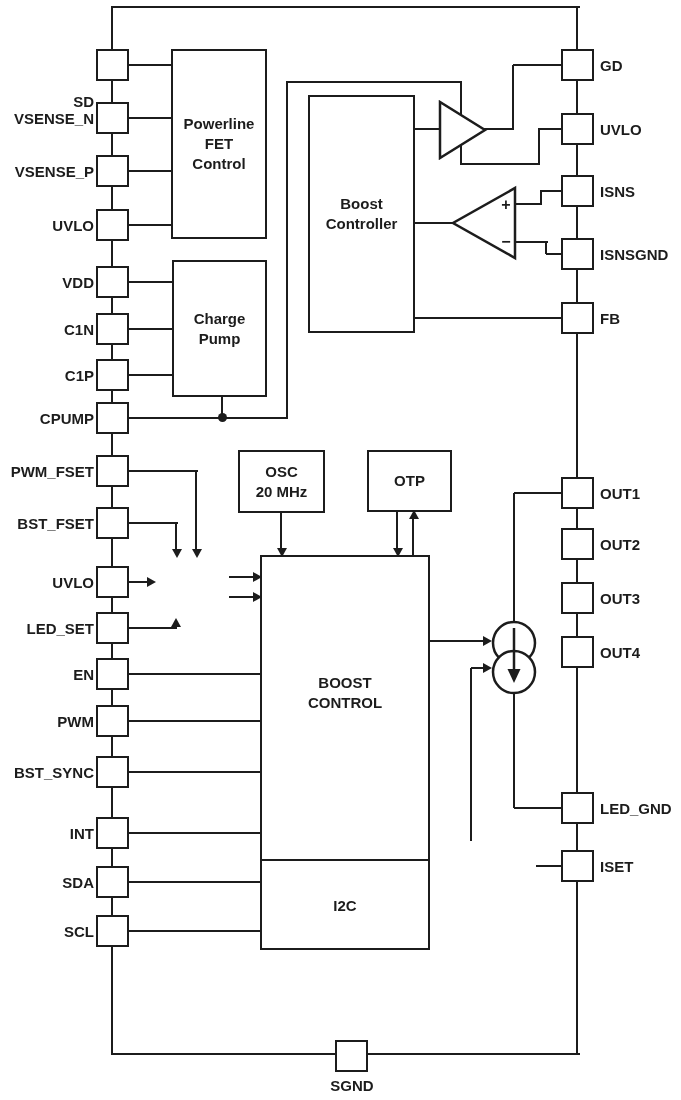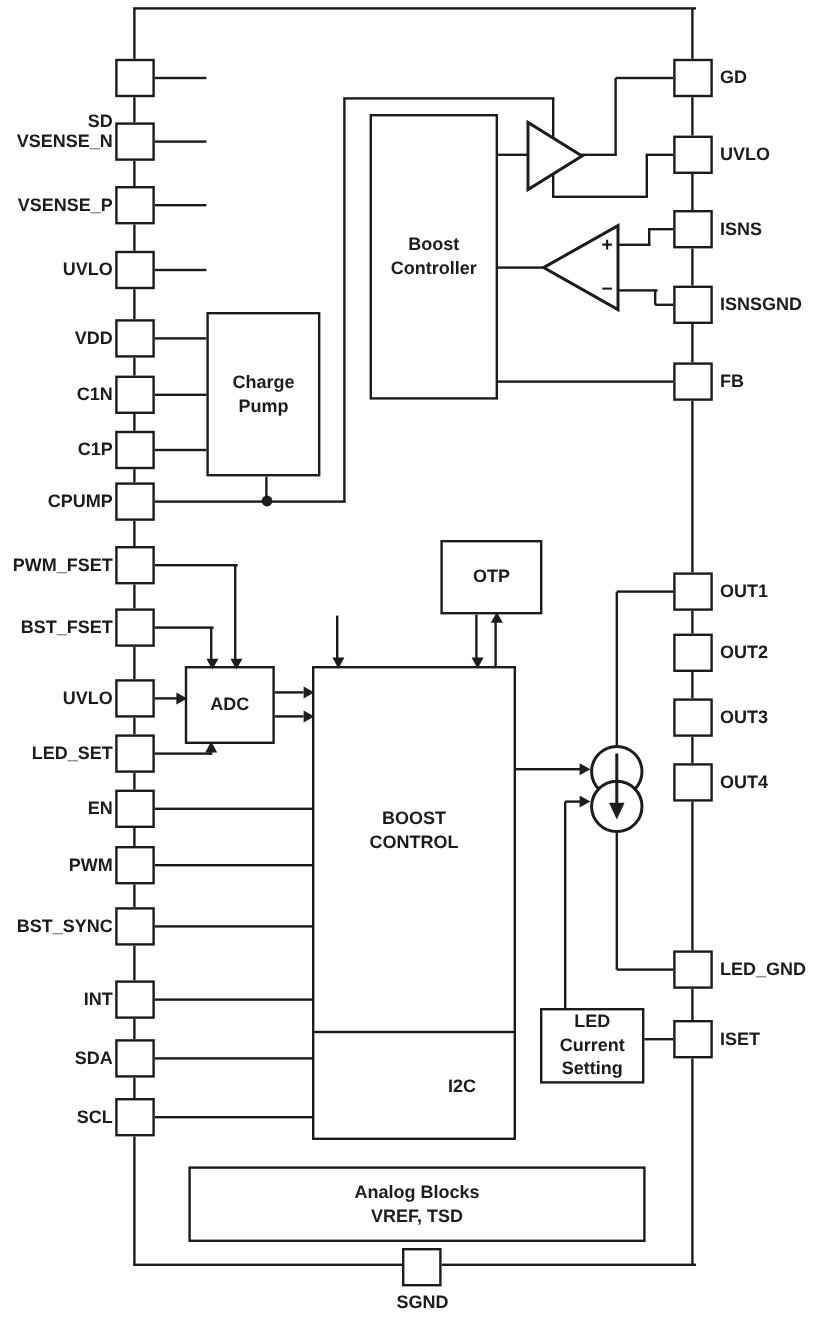--- a/index.html
+++ b/index.html
@@ -14,21 +14,21 @@
   .block{
     position:absolute;box-sizing:border-box;border:2.5px solid var(--line);background:#fff;
     display:flex;align-items:center;justify-content:center;text-align:center;
     font-size:15px;font-weight:700;line-height:1.32;white-space:pre-line;color:var(--line);
     z-index:2;
   }
   .block.bc{align-items:flex-start;}
   .block.bc > span{margin-top:116px;}
   .block-region{
     position:absolute;display:flex;align-items:center;justify-content:center;text-align:center;
-    font-size:15px;font-weight:700;color:var(--line);z-index:3;background:transparent;margin-left:40px;
+    font-size:15px;font-weight:700;color:var(--line);z-index:3;background:transparent;
   }
   .pin{
     position:absolute;box-sizing:border-box;width:33px;height:32px;
     border:2.5px solid var(--line);background:#fff;z-index:4;
   }
   .lbl{
     position:absolute;font-size:15px;font-weight:700;color:var(--line);
     white-space:nowrap;z-index:6;
   }
   .lbl.l{transform:translateY(-50%);text-align:right;}
@@ -46,49 +46,46 @@
   .ah{position:absolute;width:0;height:0;z-index:6;}
   .ah.r{border-top:5.5px solid transparent;border-bottom:5.5px solid transparent;border-left:9px solid var(--line);}
   .ah.d{border-left:5.5px solid transparent;border-right:5.5px solid transparent;border-top:9px solid var(--line);}
   .ah.u{border-left:5.5px solid transparent;border-right:5.5px solid transparent;border-bottom:9px solid var(--line);}
 </style>
 </head>
 <body>
 
 <div id="stage">
 
+  <div class="block" style="left:171px;top:49px;width:96px;height:190px">
+    <span>Powerline
+FET
+Control</span>
+  </div>
   <div class="block" style="left:172px;top:260px;width:95px;height:137px">
     <span>Charge
 Pump</span>
   </div>
   <div class="block" style="left:308px;top:95px;width:107px;height:238px">
     <span>Boost
 Controller</span>
   </div>
+  <div class="block" style="left:238px;top:450px;width:87px;height:63px">
+    <span>OSC
+20 MHz</span>
+  </div>
   <div class="block" style="left:367px;top:450px;width:85px;height:62px">
     <span>OTP</span>
-  </div>
-  <div class="block" style="left:154px;top:555px;width:75px;height:65px">
-    <span>ADC</span>
   </div>
   <div class="block bc" style="left:260px;top:555px;width:170px;height:395px">
     <span>BOOST
 CONTROL</span>
   </div>
   <div class="block-region" style="left:260px;top:860px;width:170px;height:90px">
     <span>I2C</span>
-  </div>
-  <div class="block" style="left:450px;top:840px;width:87px;height:63px">
-    <span>LED
-Current
-Setting</span>
-  </div>
-  <div class="block" style="left:157px;top:972px;width:381px;height:63px">
-    <span>Analog Blocks
-VREF, TSD</span>
   </div>
 
   <svg class="sym" style="left:438px;top:100px" width="50" height="60" viewBox="0 0 50 60">
     <polygon points="2,2 2,58 47,30"></polygon>
   </svg>
 
   <svg class="sym" style="left:450px;top:185px" width="68" height="76" viewBox="0 0 68 76">
     <polygon points="65,3 65,73 3,38"></polygon>
   </svg>
   <span class="sign" style="left:506px;top:205px">+</span>

